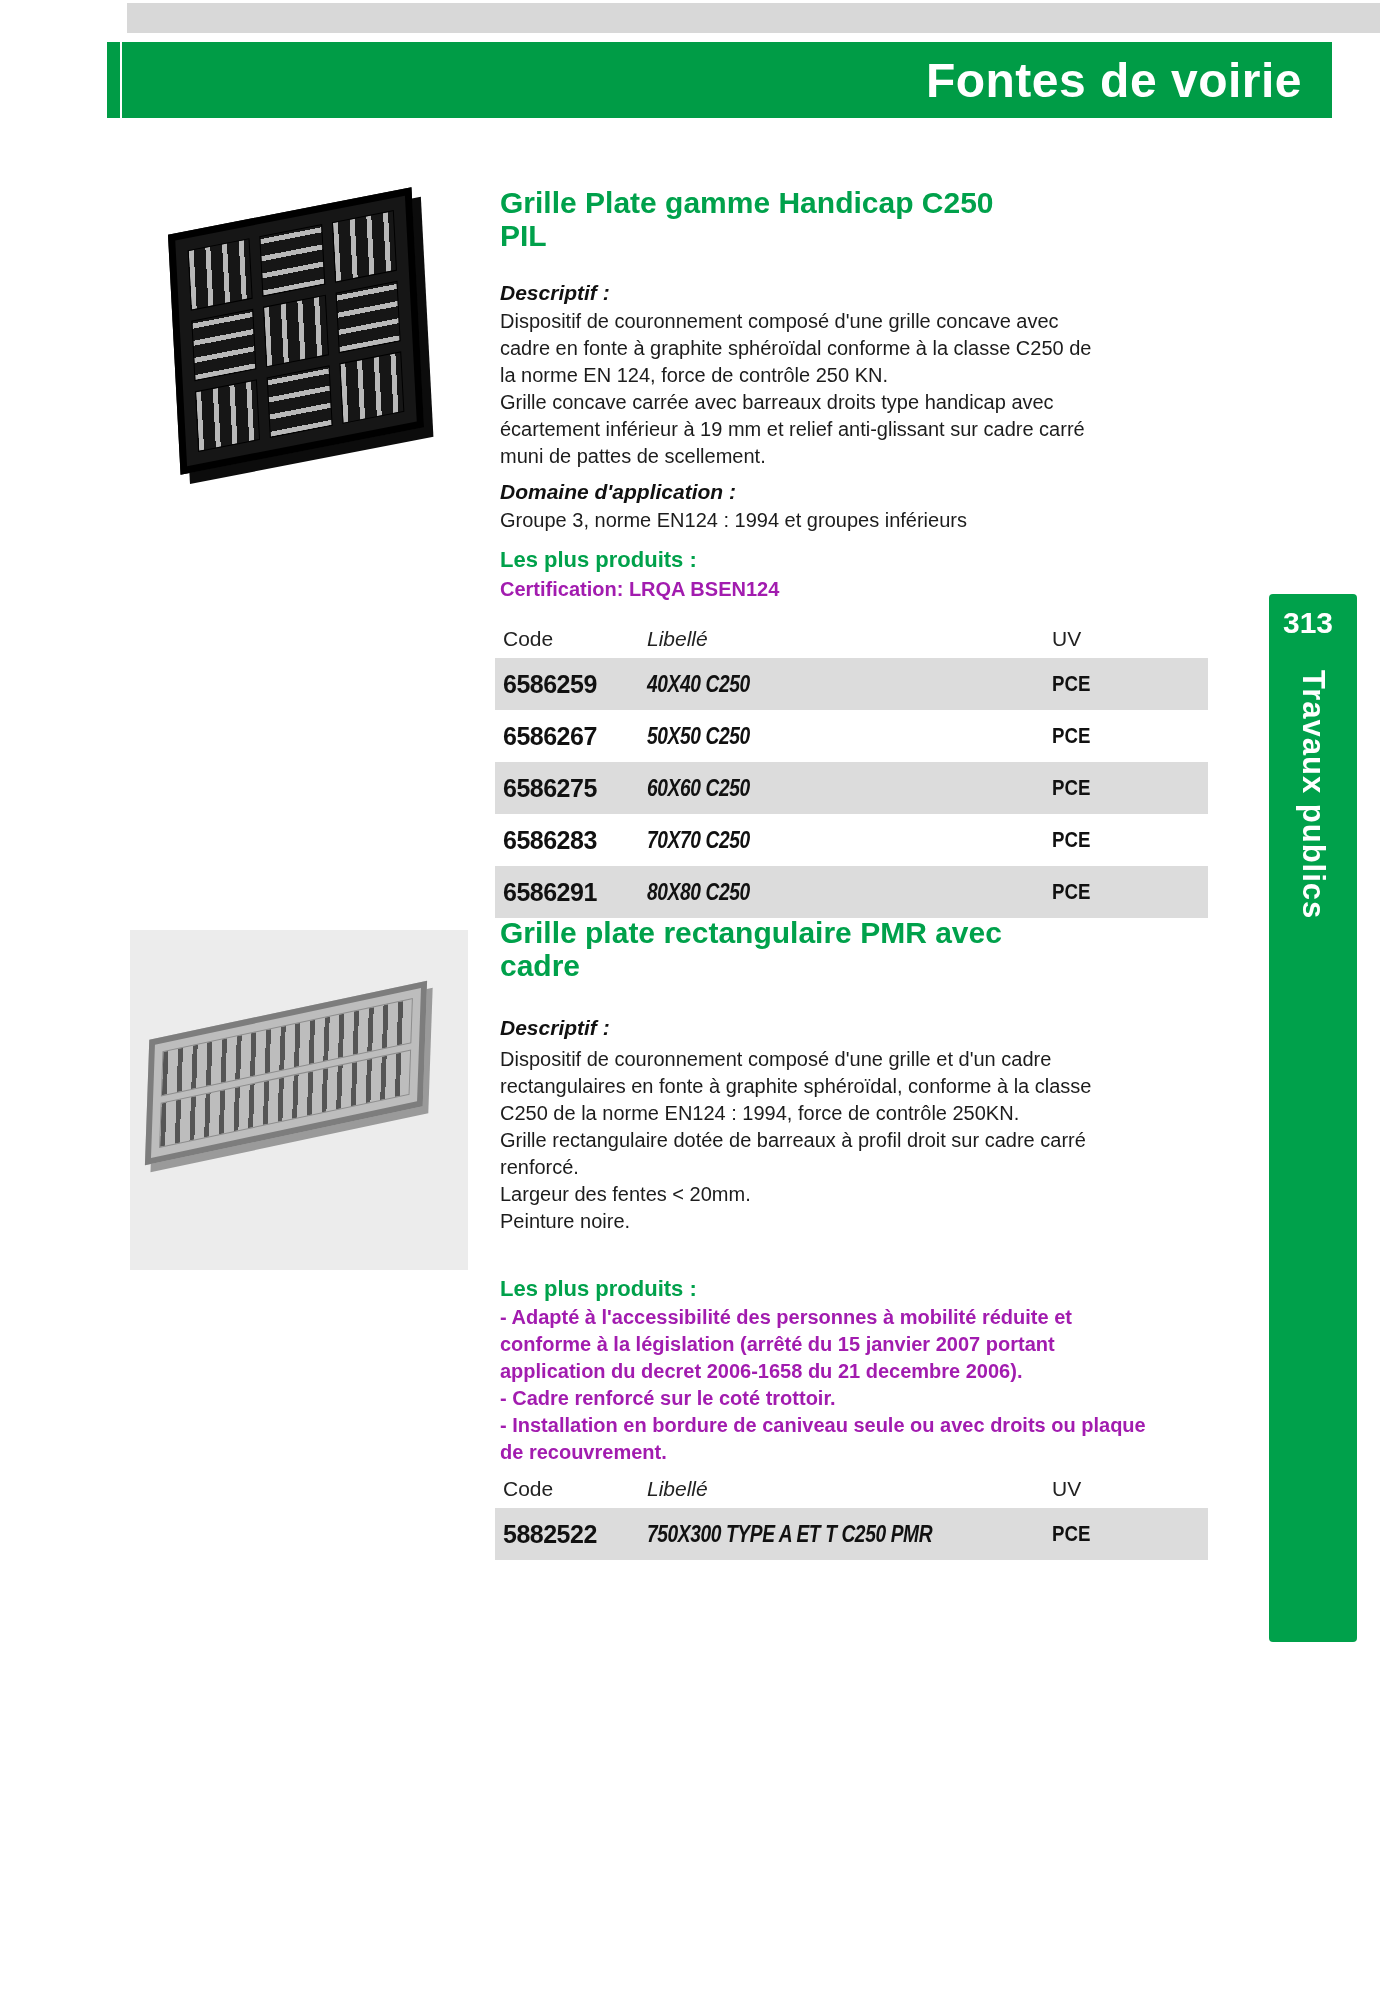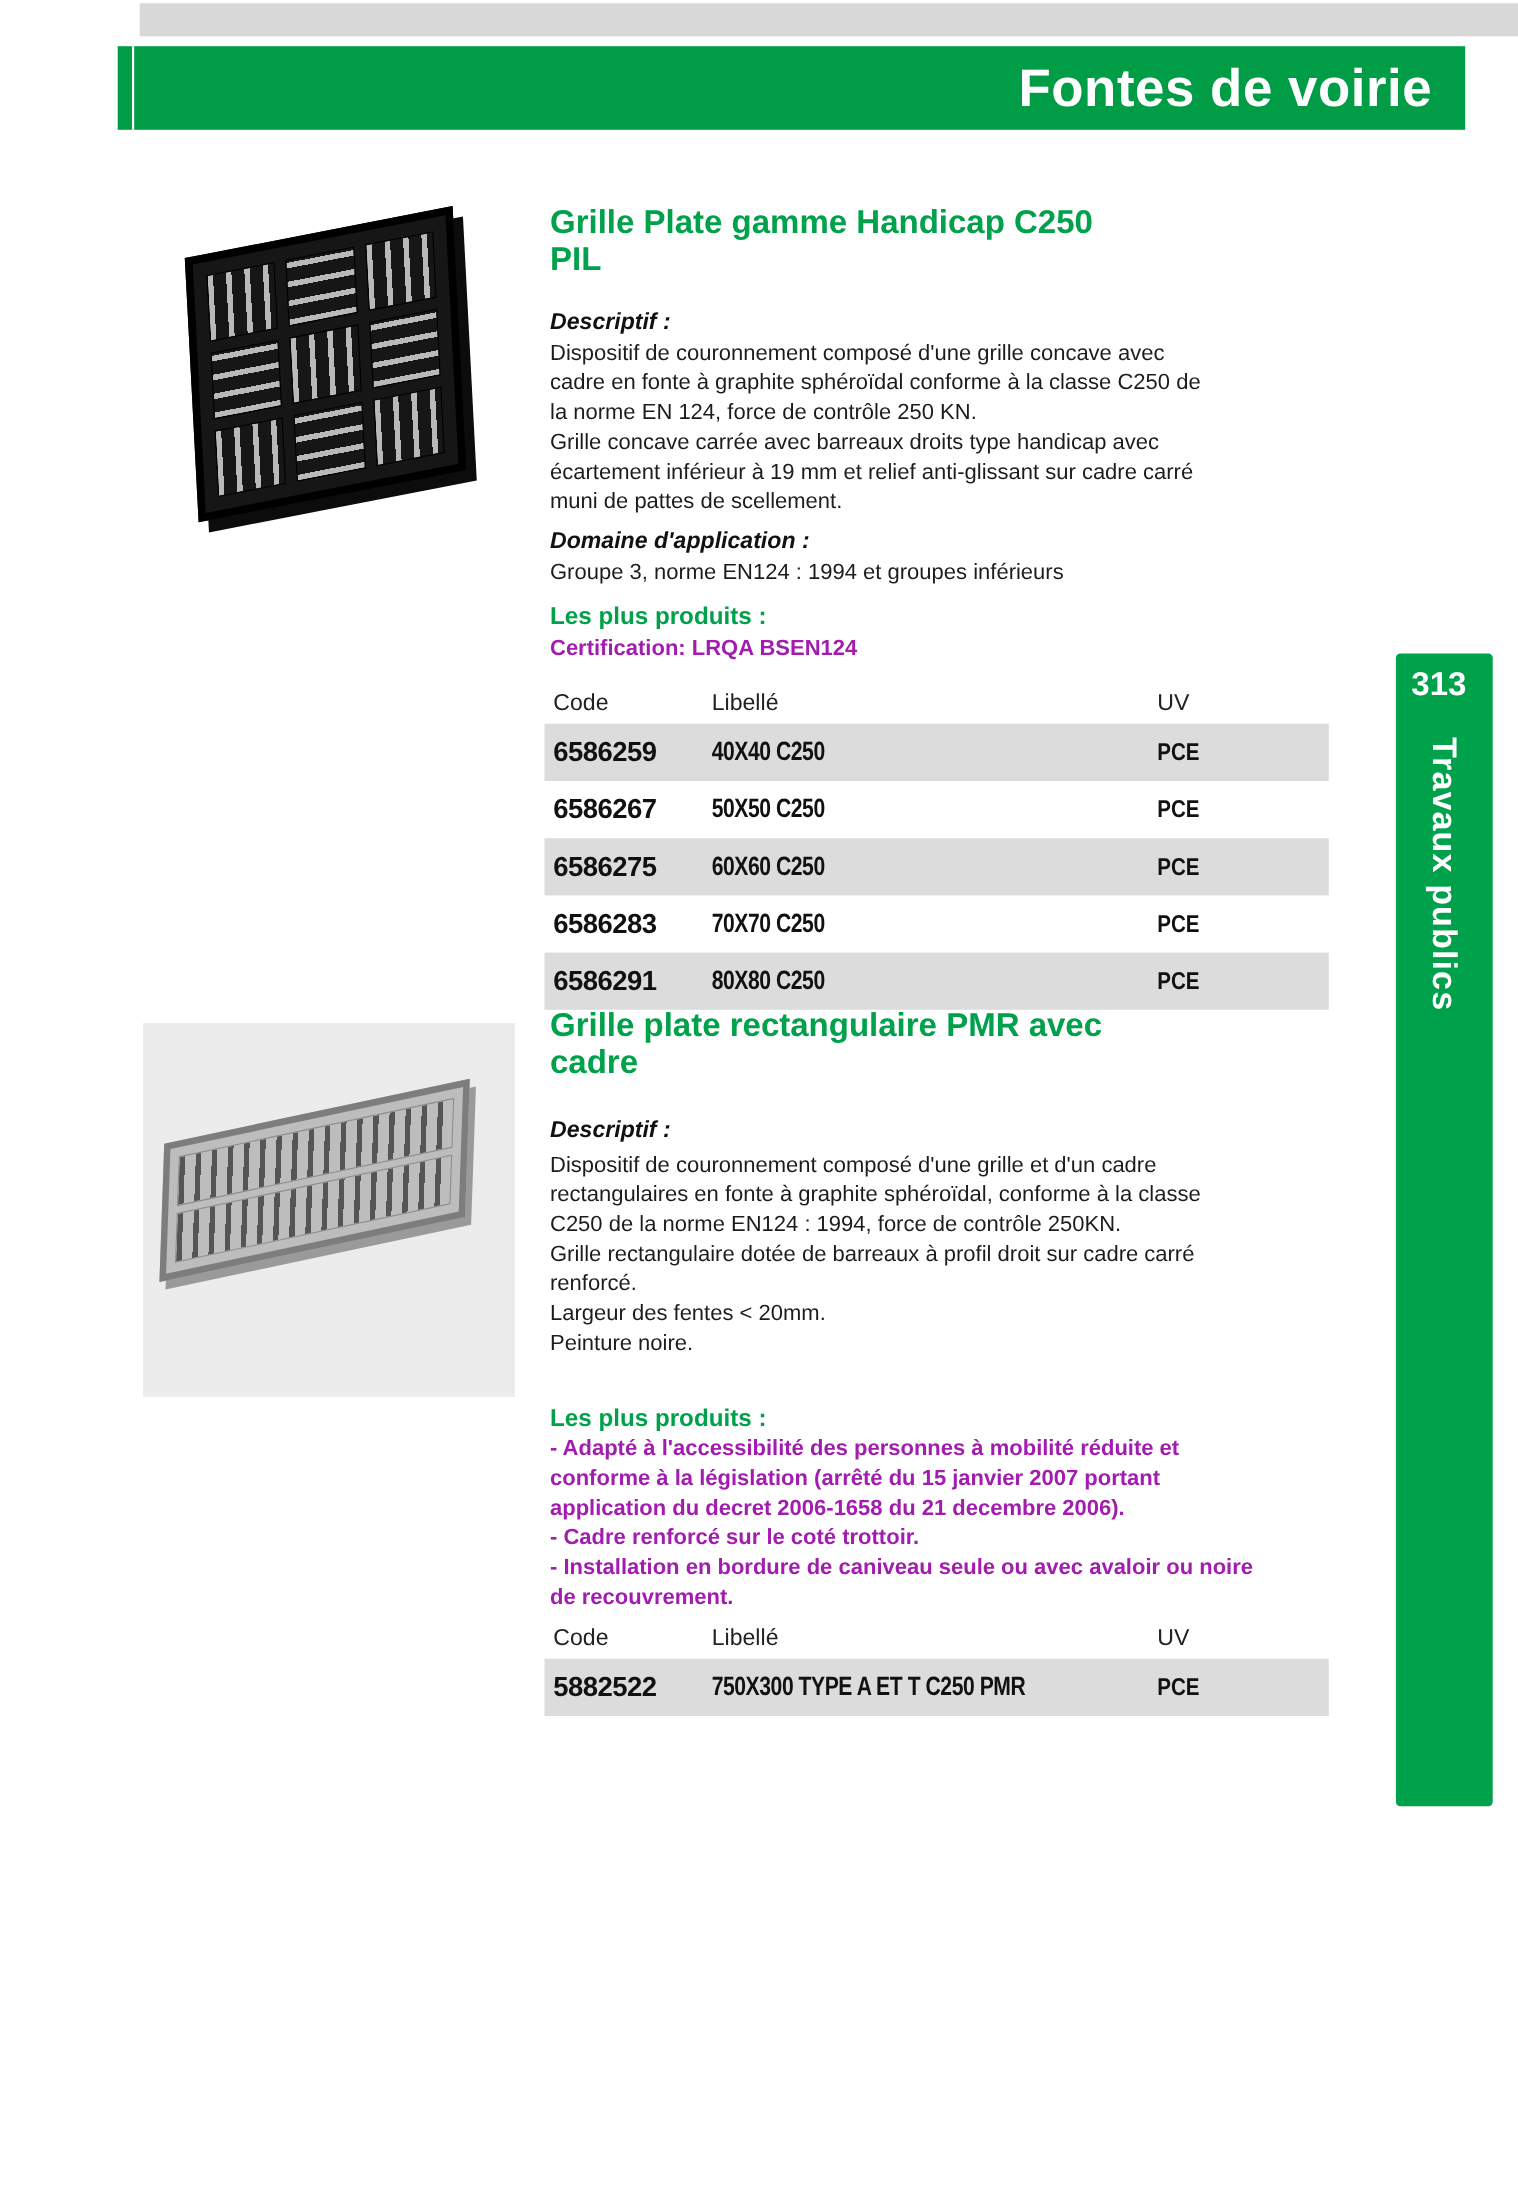--- a/index.html
+++ b/index.html
@@ -30,21 +30,21 @@
   .plus-lbl{font-weight:700;font-size:22px;color:#00a14b;}
   .plus-txt{font-weight:700;font-size:20px;line-height:27px;color:#a21caf;width:660px;}
   .plus-txt p{margin:0;}
 
   
   .tbl{left:495px;width:713px;}
   .trow{height:52px;display:flex;align-items:center;position:relative;}
   .trow.head{height:38px;}
   .trow.gray{background:#dcdcdc;}
   .c-code{position:absolute;left:8px;}
-  .c-lib{position:absolute;left:152px;}
+  .c-lib{position:absolute;left:152px;font-style:italic;}
   .c-uv{position:absolute;left:557px;}
   .hd{font-size:21px;font-weight:400;color:#222;}
   .v-code{font-size:25px;font-weight:700;color:#111;letter-spacing:-.5px;}
   .v-lib{font-size:24px;font-weight:700;color:#111;display:inline-block;transform:scaleX(.8);transform-origin:left center;white-space:nowrap;letter-spacing:-.5px;}
   .v-uv{font-size:22px;font-weight:700;color:#111;display:inline-block;transform:scaleX(.85);transform-origin:left center;}
 
   
   .img1wrap{left:130px;top:190px;width:345px;height:285px;}
   .grate1{position:absolute;left:42px;top:22px;width:248px;height:238px;background:#161616;
     border:7px solid #000;box-sizing:border-box;transform:rotate(-11deg) skewX(-8deg);
@@ -161,21 +161,21 @@
   <p>Dispositif de couronnement composé d'une grille et d'un cadre rectangulaires en fonte à graphite sphéroïdal, conforme à la classe C250 de la norme EN124 : 1994, force de contrôle 250KN.</p>
   <p>Grille rectangulaire dotée de barreaux à profil droit sur cadre carré renforcé.</p>
   <p>Largeur des fentes &lt;   20mm.</p>
   <p>Peinture noire.</p>
 </div>
 
 <div class="abs plus-lbl" style="left:500px;top:1276px;">Les plus produits :</div>
 <div class="abs plus-txt" style="left:500px;top:1304px;">
   <p>- Adapté à l'accessibilité des personnes à mobilité réduite et conforme à la législation  (arrêté du 15 janvier 2007 portant application du decret 2006-1658 du 21 decembre 2006).</p>
   <p>- Cadre renforcé sur le coté trottoir.</p>
-  <p>- Installation en bordure de caniveau seule ou avec avaloir ou noire de recouvrement.</p>
+  <p>- Installation en bordure de caniveau seule ou avec droits ou plaque de recouvrement.</p>
 </div>
 
 <div class="abs tbl" style="top:1470px;">
   <div class="trow head">
     <span class="c-code hd">Code</span>
     <span class="c-lib hd">Libellé</span>
     <span class="c-uv hd">UV</span>
   </div>
   <div class="trow gray">
     <span class="c-code v-code">5882522</span>

